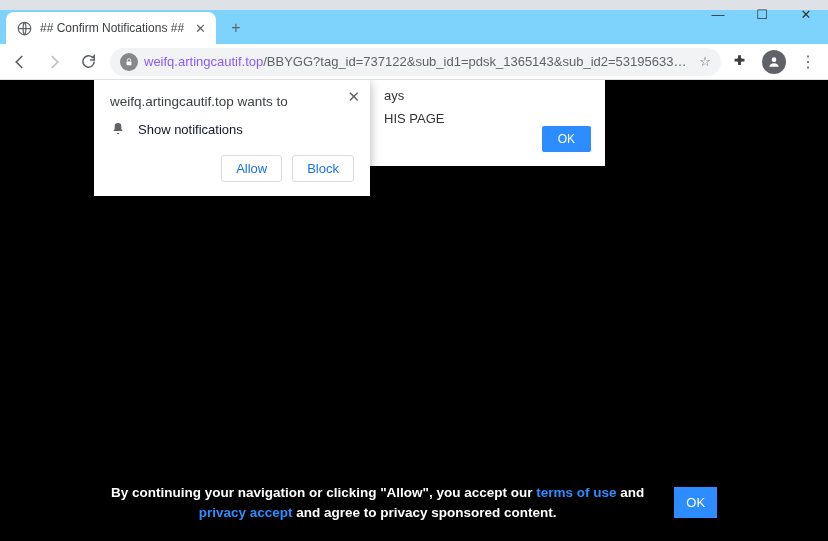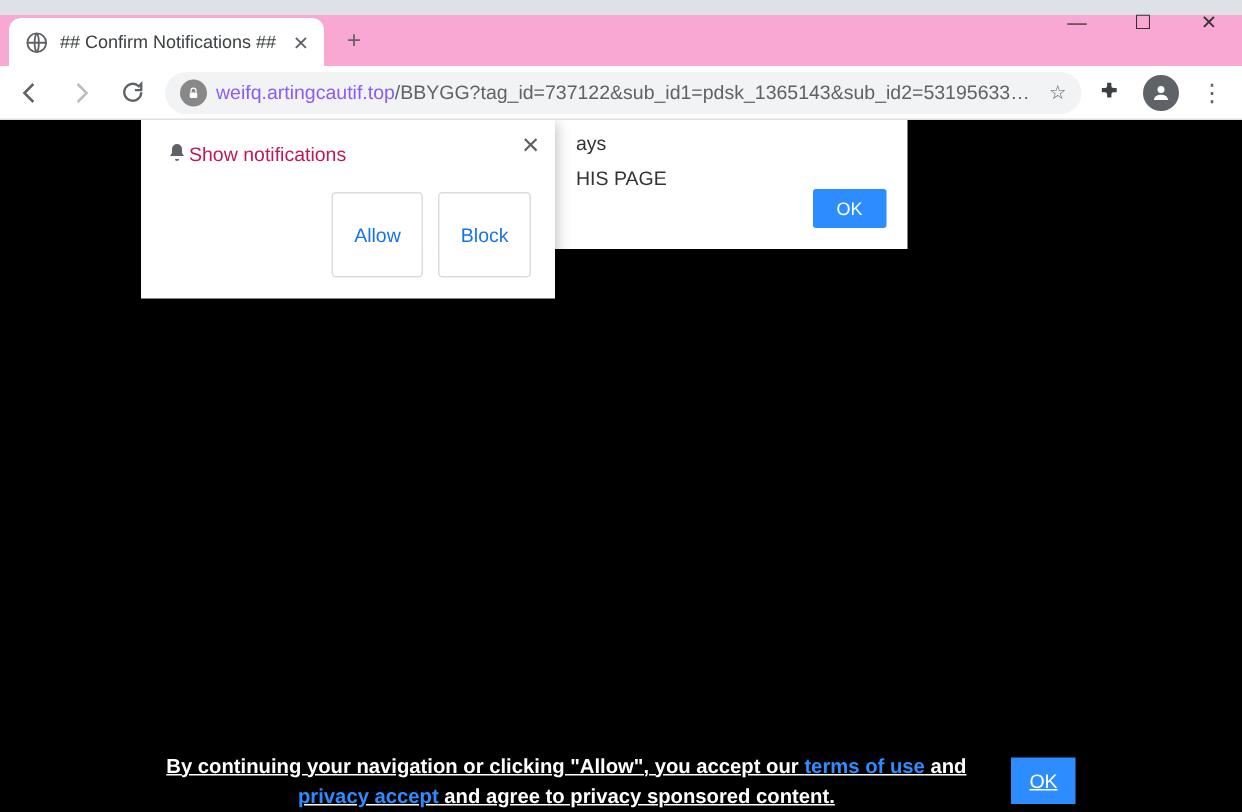--- a/index.html
+++ b/index.html
@@ -35,21 +35,21 @@
     display: flex;
     align-items: center;
     justify-content: center;
     font-size: 13px;
     color: #333;
   }
 
   
   .tabstrip {
     height: 34px;
-    background: #f9a8d4;
+    background: #7dd3fc;
     display: flex;
     align-items: flex-end;
     padding-left: 6px;
     position: relative;
   }
   .tab {
     background: #fff;
     height: 32px;
     min-width: 210px;
     border-radius: 8px 8px 0 0;
@@ -178,43 +178,42 @@
     color: #3c4043;
     z-index: 50;
   }
   .perm-close {
     position: absolute;
     right: 10px; top: 8px;
     font-size: 15px;
     color: #5f6368;
   }
   .perm-title { font-size: 13.5px; margin-bottom: 12px; }
-  .perm-row { display:flex; align-items:center; margin-bottom: 18px; color:#be185d; }
+  .perm-row { display:flex; align-items:center; gap: 12px; margin-bottom: 18px; color:#0f172a; }
   .perm-row .bell { color:#5f6368; }
   .perm-actions { display:flex; justify-content:flex-end; gap:10px; }
   .perm-btn {
     background:#fff;
     border: 1px solid #dadce0;
     color: #1a73e8;
     font-size: 13px;
-    padding: 20px 14px;
+    padding: 5px 14px;
     border-radius: 3px;
   }
 
   
   .footer-bar {
     position: absolute;
-    left: 0; right: 0; bottom: 0;
+    left: 0; right: 0; bottom: 18px;
     display:flex;
     justify-content:center;
     align-items:center;
     gap: 30px;
     color: #fff;
     font-size: 13.5px;
-    text-decoration: underline;
   }
   .footer-text { text-align:center; line-height: 1.5; font-weight: 600; }
   .footer-text .link { color: #2d8cff; font-weight: 600; }
   .footer-ok {
     background: #2d8cff;
     color:#fff;
     border:none;
     padding: 8px 12px;
     font-size: 13px;
   }
@@ -296,20 +295,21 @@
   <div class="page-dialog">
     <div class="pd-line1">ays</div>
     <div class="pd-line2">HIS PAGE</div>
     <div class="pd-ok-row">
       <button class="pd-ok">OK</button>
     </div>
   </div>
 
   <div class="perm-prompt">
     <div class="perm-close">✕</div>
+    <div class="perm-title">weifq.artingcautif.top wants to</div>
     <div class="perm-row">
       <span class="bell">
         <svg width="16" height="16" viewBox="0 0 24 24">
             <path d="M12 3a5 5 0 0 0-5 5v4l-2 3h14l-2-3V8a5 5 0 0 0-5-5z" fill="#5f6368"></path>
             <path d="M10 18a2 2 0 0 0 4 0" fill="#5f6368"></path>
           </svg>
       </span>
       <span>Show notifications</span>
     </div>
     <div class="perm-actions">

